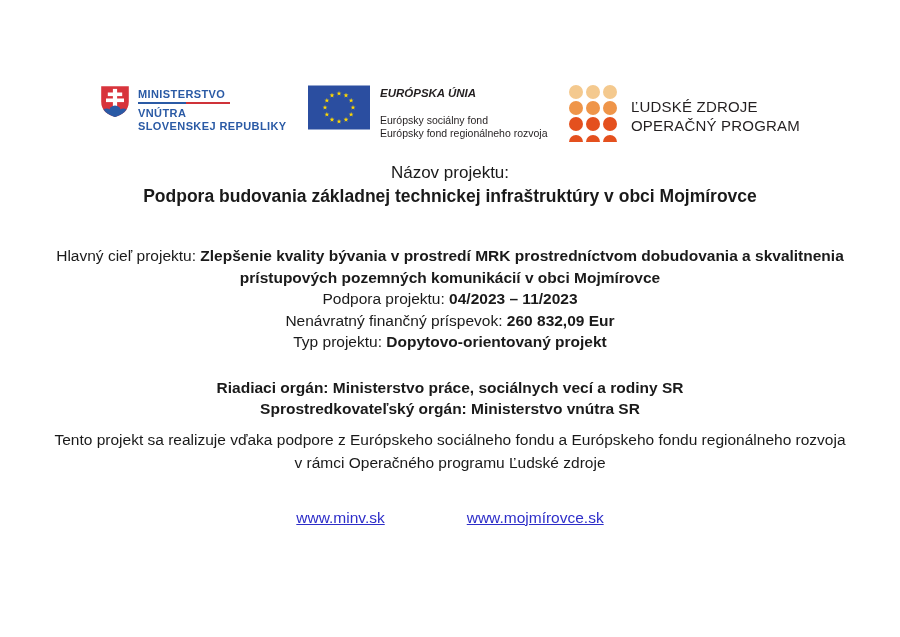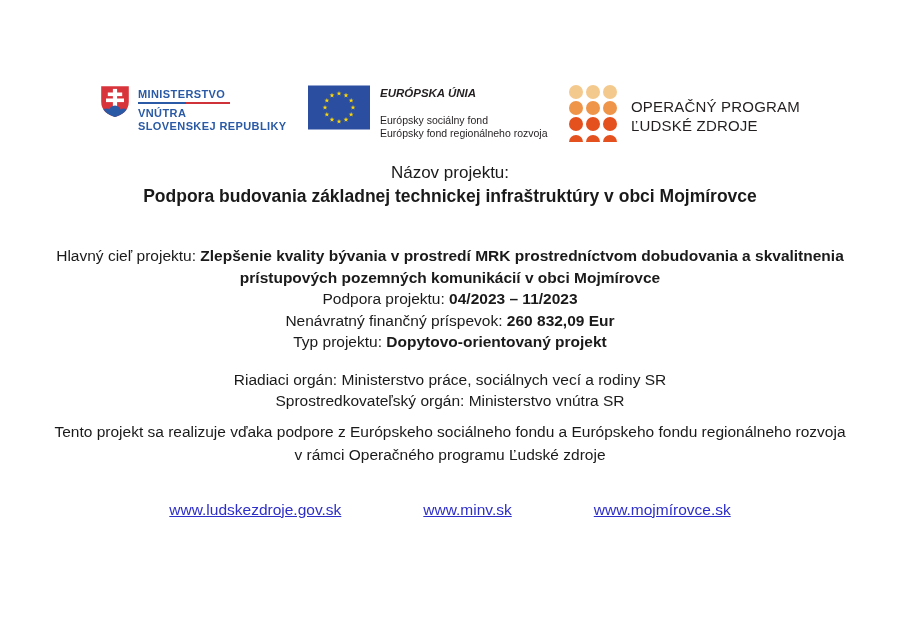--- a/index.html
+++ b/index.html
@@ -58,21 +58,21 @@
   
   .content { text-align: center; }
   .title-block { margin-top: 17px; }
   .title-label { font-size: 17px; line-height: 22px; margin: 0; }
   .title-value { font-size: 17.5px; font-weight: 700; line-height: 24px; margin: 0; }
 
   .details { margin-top: 37px; }
   .details p { margin: 0; font-size: 15.5px; line-height: 21.5px; }
   .details .b { font-weight: 700; }
 
-  .organs { margin-top: 16px; }
+  .organs { margin-top: 24px; font-weight: bold; }
   .organs p { margin: 0; font-size: 15.5px; line-height: 21.5px; }
 
   .funding-note { margin-top: 8px; font-size: 15.5px; line-height: 23px; }
 
   .links-row {
     margin-top: 35px;
     display: flex;
     justify-content: center;
     gap: 82px;
   }
@@ -164,22 +164,22 @@
             <circle cx="7" cy="39" r="7"></circle>
               <circle cx="24" cy="39" r="7"></circle>
               <circle cx="41" cy="39" r="7"></circle>
             <path d="M0,57 a7,7 0 0 1 14,0 z"></path>
             <path d="M17,57 a7,7 0 0 1 14,0 z"></path>
             <path d="M34,57 a7,7 0 0 1 14,0 z"></path>
           </g>
         </svg>
       </span>
       <div class="logo-text">
+        <div class="op-line">ĽUDSKÉ ZDROJE</div>
         <div class="op-line">OPERAČNÝ PROGRAM</div>
-        <div class="op-line">ĽUDSKÉ ZDROJE</div>
       </div>
     </div>
   </div>
 
   <div class="content">
 
     <div class="title-block">
       <p class="title-label">Názov projektu:</p>
       <p class="title-value">Podpora budovania základnej technickej infraštruktúry v obci Mojmírovce</p>
     </div>
@@ -192,19 +192,18 @@
     </div>
 
     <div class="organs">
       <p>Riadiaci orgán: Ministerstvo práce, sociálnych vecí a rodiny SR</p>
       <p>Sprostredkovateľský orgán: Ministerstvo vnútra SR</p>
     </div>
 
     <p class="funding-note"><span>Tento projekt sa realizuje vďaka podpore z Európskeho sociálneho fondu a Európskeho fondu regionálneho rozvoja</span><br><span>v rámci Operačného programu Ľudské zdroje</span></p>
 
     <div class="links-row">
-      <a href="#">www.ludskezdroje.gov.sk</a>
       <a href="#">www.minv.sk</a>
       <a href="#">www.mojmírovce.sk</a>
     </div>
 
   </div>
 </div>
 
 </body></html>

